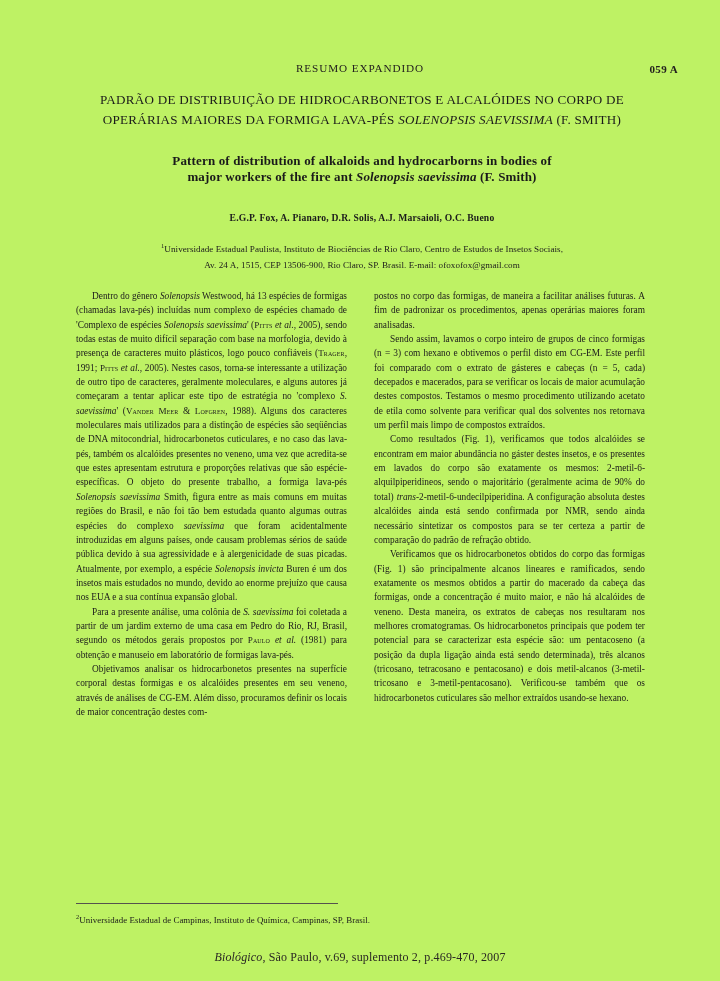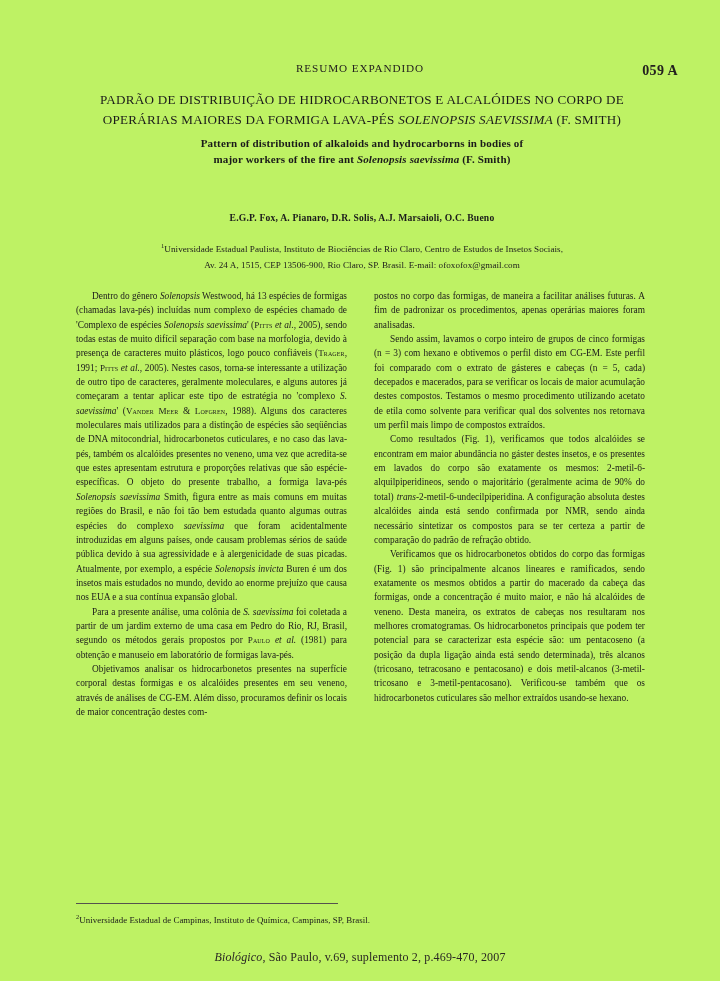--- a/index.html
+++ b/index.html
@@ -35,21 +35,21 @@
     left: 0; right: 0;
     text-align: center;
     font-size: 11.2px;
     letter-spacing: 0.9px;
     color: #24211f;
   }
   .runhead-folio {
     position: absolute;
     right: 42px;
     top: 1px;
-    font-size: 14px;
+    font-size: 11px;
     font-weight: bold;
     letter-spacing: 0.4px;
     color: #24211f;
   }
   
   .title-pt {
     position: absolute;
     left: 62px;
     right: 58px;
     top: 90px;
@@ -57,23 +57,23 @@
     font-size: 13.1px;
     line-height: 20px;
     letter-spacing: 0.25px;
     color: #1a1a1a;
   }
   .title-pt .it { font-style: italic; }
   .title-en {
     position: absolute;
     left: 104px;
     right: 100px;
-    top: 136px;
-    text-align: center;
-    font-size: 11px;
+    top: 153px;
+    text-align: center;
+    font-size: 13px;
     font-weight: bold;
     line-height: 15.5px;
     letter-spacing: 0.15px;
     color: #1a1a1a;
   }
   .title-en .it { font-style: italic; font-weight: bold; }
   
   .authors {
     position: absolute;
     left: 62px;

